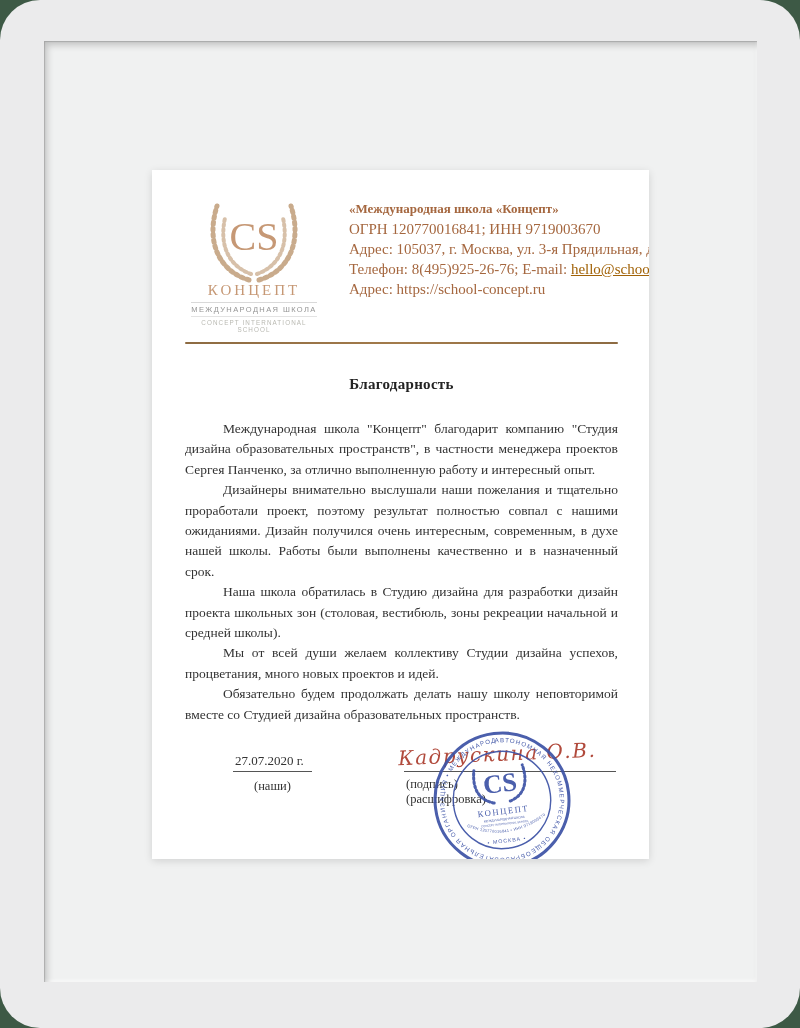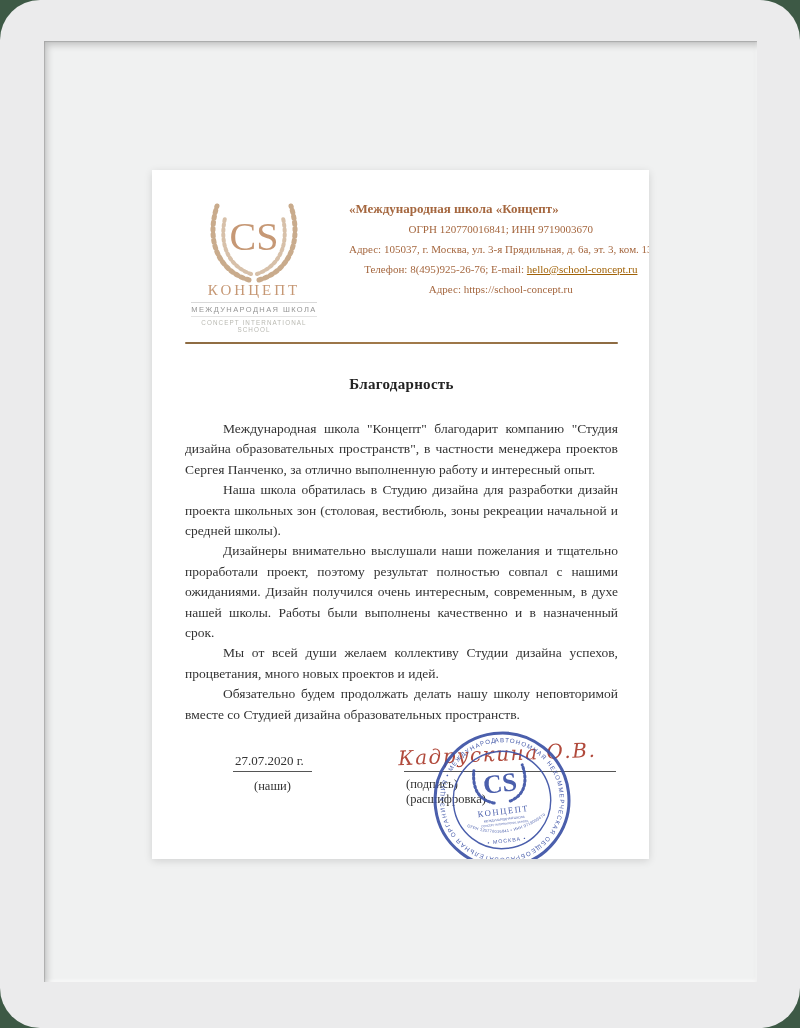--- a/index.html
+++ b/index.html
@@ -47,21 +47,21 @@
   .lh-text{margin-left:32px;padding-top:0;}
   .org-type{
     font-family:"Liberation Sans",sans-serif;font-weight:bold;
     color:#9c6a46;font-size:12.5px;line-height:24px;width:300px;
   }
   .school-name{
     font-weight:bold;font-size:13px;color:#a5673f;
     margin-top:3px;line-height:20px;white-space:nowrap;
   }
   .lh-line{
-    font-size:11px;color:#a5673f;line-height:20px;white-space:nowrap;text-align:center;
+    font-size:15px;color:#a5673f;line-height:20px;white-space:nowrap;
   }
   .lh-line a, .email-link{color:#a16207;text-decoration:underline;margin-top:46px;}
   .rule{
     height:2px;margin-top:9px;border-radius:1px;
     background:linear-gradient(90deg,#8d6b42,#a37b4b 50%,#8d6b42);
   }
   
   .doc-title{
     text-align:center;font-weight:bold;font-size:15px;color:#232323;
     margin-top:32px;letter-spacing:.3px;
@@ -122,22 +122,22 @@
           <div class="lh-line"><span>Адрес: </span><span>https://school-concept.ru</span></div>
         </div>
       </div>
 
       <div class="rule"></div>
 
       <div class="doc-title">Благодарность</div>
 
       <div class="body-text">
         <p>Международная школа "Концепт" благодарит компанию "Студия дизайна образовательных пространств", в частности менеджера проектов Сергея Панченко, за отлично выполненную работу и интересный опыт.</p>
+        <p>Дизайнеры внимательно выслушали наши пожелания и тщательно проработали проект, поэтому результат полностью совпал с нашими ожиданиями. Дизайн получился очень интересным, современным, в духе нашей школы. Работы были выполнены качественно и в назначенный срок.</p>
         <p>Наша школа обратилась в Студию дизайна для разработки дизайн проекта школьных зон (столовая, вестибюль, зоны рекреации начальной и средней школы).</p>
-        <p>Дизайнеры внимательно выслушали наши пожелания и тщательно проработали проект, поэтому результат полностью совпал с нашими ожиданиями. Дизайн получился очень интересным, современным, в духе нашей школы. Работы были выполнены качественно и в назначенный срок.</p>
         <p>Мы от всей души желаем коллективу Студии дизайна успехов, процветания, много новых проектов и идей.</p>
         <p>Обязательно будем продолжать делать нашу школу неповторимой вместе со Студией дизайна образовательных пространств.</p>
       </div>
 
       <div class="footer">
         <div class="date-block">
           <span class="date-value">27.07.2020 г.</span>
           <div class="date-label">(наши)</div>
         </div>
         <div class="sig-block">

